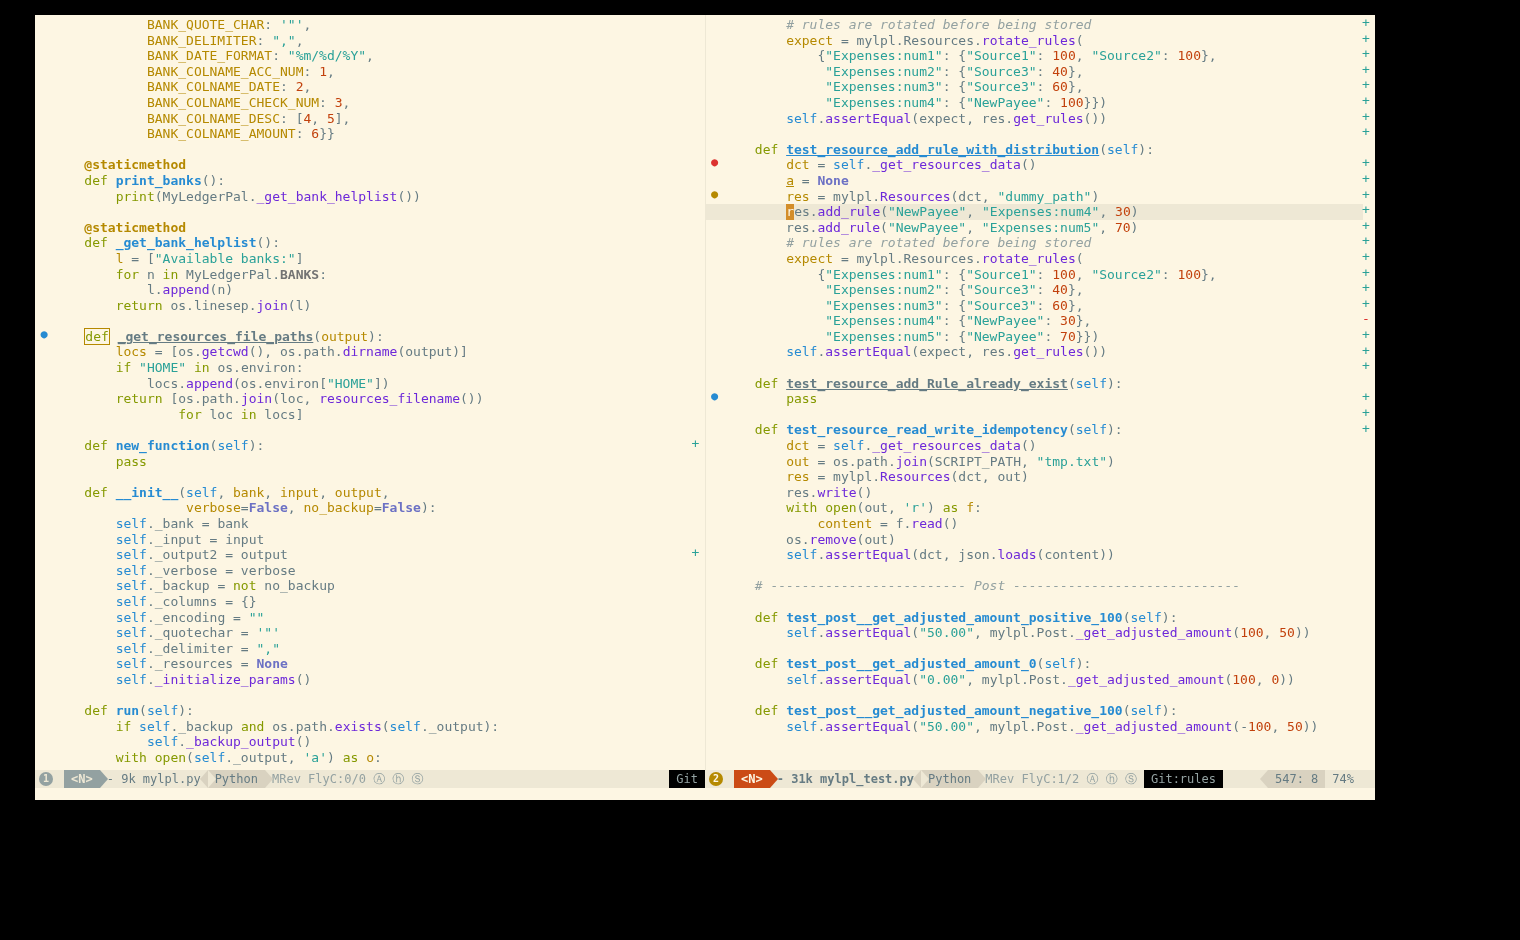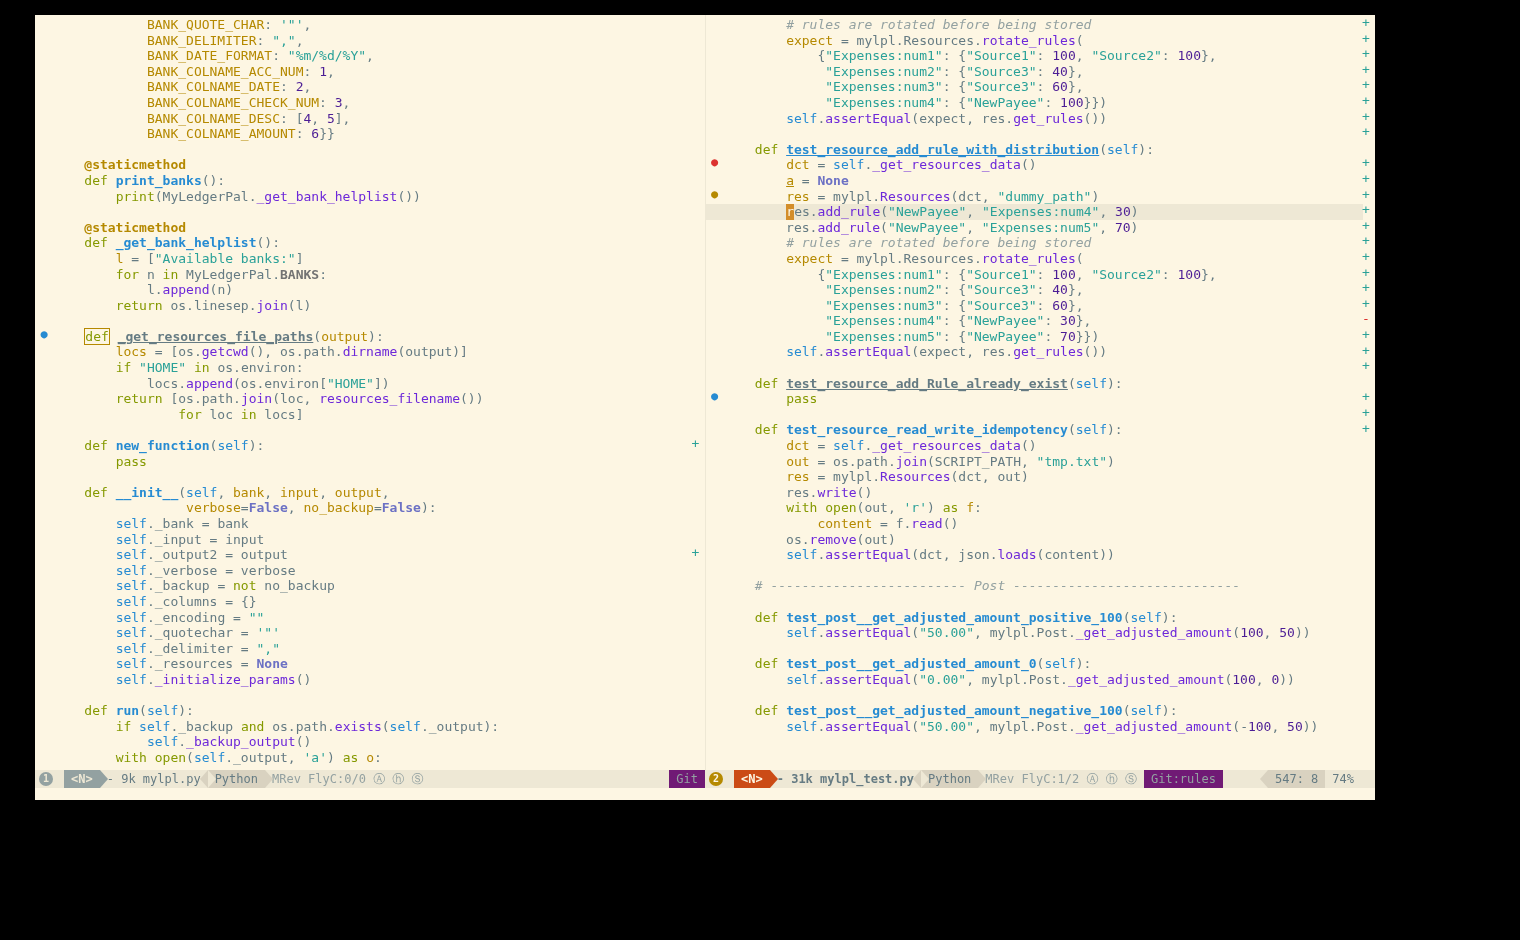--- a/index.html
+++ b/index.html
@@ -71,21 +71,21 @@
     color: #fdf6e3;
   }
 
   
   .kw   { color: #859900; font-weight: normal; }
   .fn   { color: #268bd2; font-weight: bold; }
   .fn-u { color: #268bd2; font-weight: bold; text-decoration: underline; }
   .fn-uu{ color: #657b83; font-weight: bold; text-decoration: underline; }
   .self { color: #268bd2; }
   .str  { color: #2aa198; }
-  .num2 { color: #4c1d95; }
+  .num2 { color: #c2410c; }
   .cst  { color: #737373; font-weight: bold; }
   .bool { color: #6c71c4; font-weight: bold; }
   .var  { color: #b58900; }
   .var-u{ color: #b58900; text-decoration: underline; }
   .deco { color: #b58900; font-weight: bold; }
   .op   { color: #657b83; }
   .cmt  { color: #93a1a1; font-style: italic; }
   .pun  { color: #657b83; }
   .attr { color: #6d28d9; }
 
@@ -123,21 +123,21 @@
   .seg-n-inactive .arrow-r { color: #93a1a1; }
   .seg-n-active     { background: #cb4b16; color: #fdf6e3; font-weight: bold; }
   .seg-n-active .arrow-r { color: #cb4b16; }
   .seg-file    { background: #eee8d5; color: #657b83; }
   .seg-file.active { font-weight: bold; }
   .seg-file .arrow-r { color: #eee8d5; }
   .seg-mode    { background: #d9d2c0; color: #657b83; }
   .seg-mode .arrow-r { color: #d9d2c0; }
   .seg-mode .arrow-l { color: #d9d2c0; }
   .seg-minor   { background: #eee8d5; color: #93a1a1; }
-  .seg-git     { background: #701a75; color: #93a1a1; }
+  .seg-git     { background: #000000; color: #93a1a1; }
   .seg-pos     { background: #d9d2c0; color: #657b83; }
   .seg-pos .arrow-l { color: #d9d2c0; }
   .seg-pct     { background: #eee8d5; color: #657b83; }
   .spacer { flex: 1; background: #eee8d5; }
   .warn-badge {
     display: inline-block;
     background: #b58900;
     color: #fdf6e3;
     border-radius: 50%;
     width: 14px; height: 14px;

